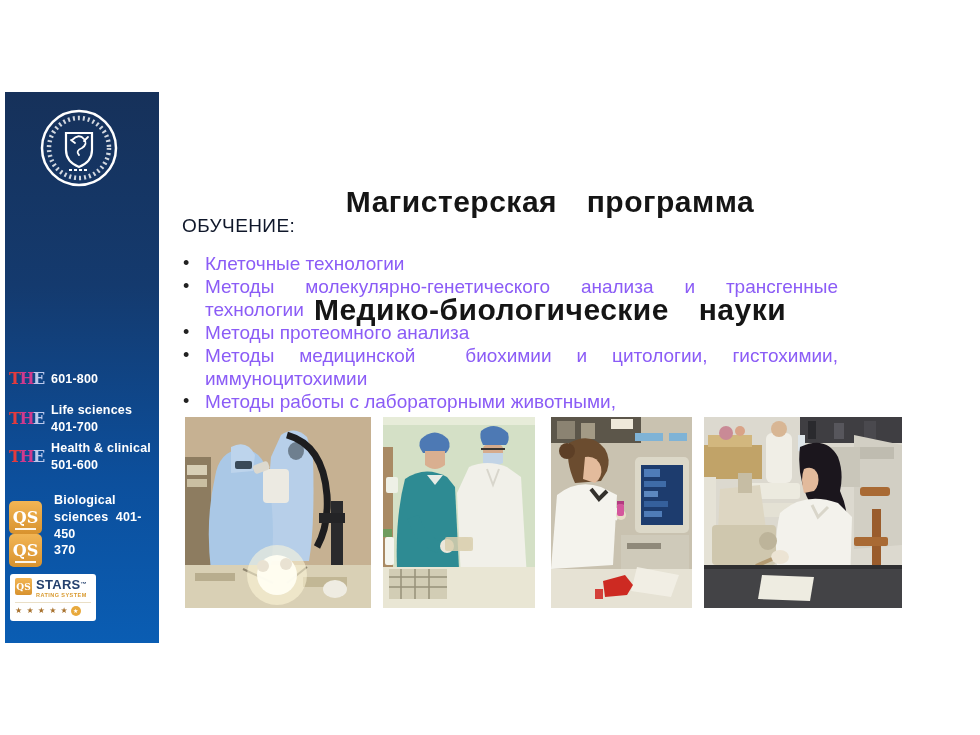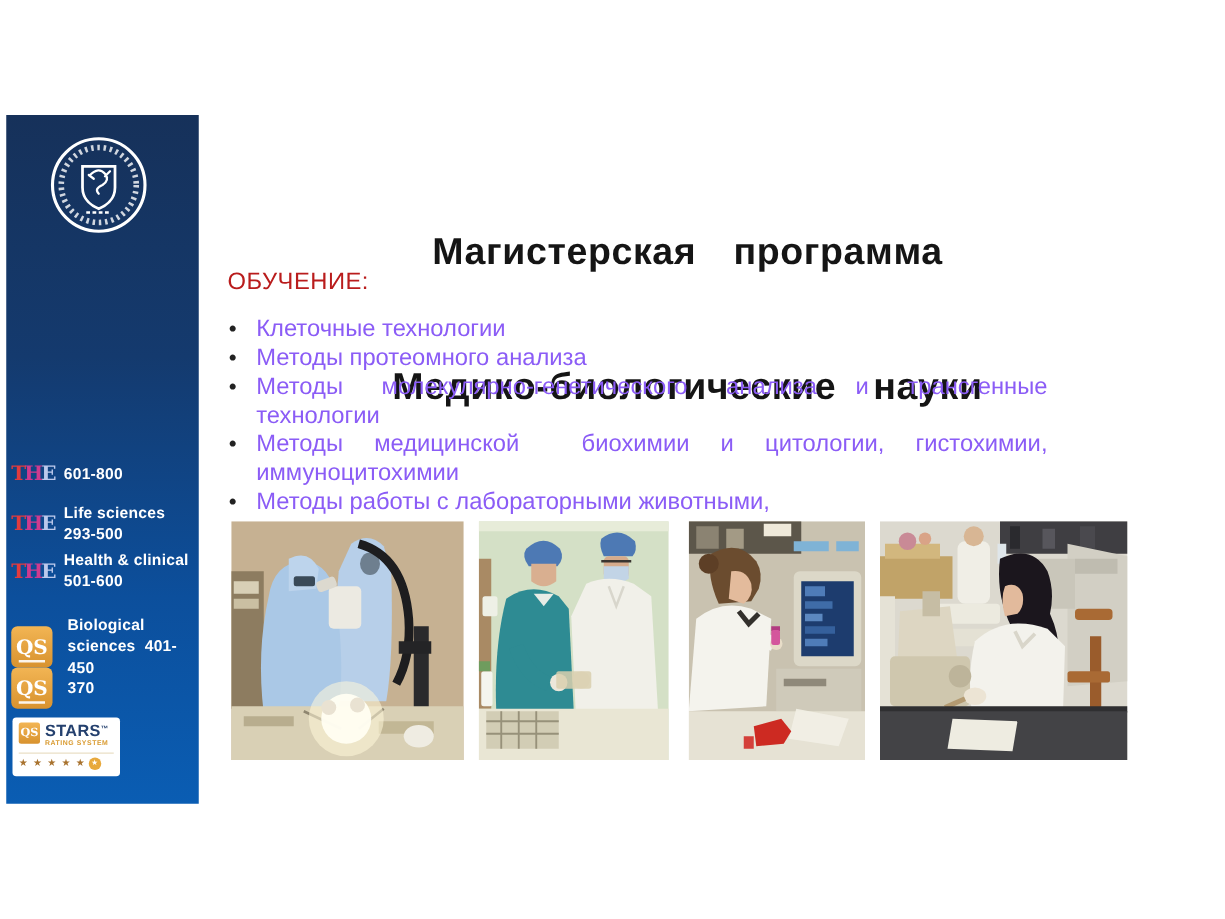--- a/index.html
+++ b/index.html
@@ -54,21 +54,21 @@
     width:10px;height:10px;border-radius:50%;background:#e8a93c;color:#fff;font-size:6px;
     display:flex;align-items:center;justify-content:center;margin-left:2px;line-height:10px;
   }
 
   
   .title{
     position:absolute;left:180px;top:112px;width:740px;text-align:center;
     font-weight:700;font-size:30px;line-height:36px;color:#151515;
     letter-spacing:.5px;word-spacing:6px;white-space:pre-wrap;
   }
-  .section-label{position:absolute;left:182px;top:215px;font-size:19px;color:#b91c1c;letter-spacing:.4px;}
+  .section-label{position:absolute;left:182px;top:215px;font-size:19px;color:#0f172a;letter-spacing:.4px;}
   .bullets{position:absolute;left:183px;top:252px;width:655px;}
   .bullet{display:flex;}
   .bullet .dot{flex:0 0 22px;width:22px;font-size:18px;line-height:23px;color:#222;}
   .bullet .dot::before{content:"\2022";}
   .bullet .btxt{flex:1;font-size:19px;line-height:23px;color:#8b5cf6;text-align:justify;}
 
   
   figure.photo{position:absolute;top:417px;height:191px;margin:0;}
   figure.photo svg{width:100%;height:100%;display:block;}
   .photo1{left:185px;width:186px;}
@@ -93,21 +93,21 @@
 
     <div class="rank-row row-the1">
       <span class="the-logo"><span class="lt">T</span><span class="lh">H</span><span class="le">E</span></span>
       <span class="rank-text"><span>601-800</span></span>
     </div>
 
     <div class="rank-row row-the2">
       <span class="the-logo"><span class="lt">T</span><span class="lh">H</span><span class="le">E</span></span>
       <span class="rank-text">
         <div>Life sciences</div>
-        <div>293-500</div>
+        <div>401-700</div>
       </span>
     </div>
 
     <div class="rank-row row-the3">
       <span class="the-logo"><span class="lt">T</span><span class="lh">H</span><span class="le">E</span></span>
       <span class="rank-text">
         <div>Health &amp; clinical</div>
         <div>501-600</div>
       </span>
     </div>
@@ -147,25 +147,25 @@
 
   <div class="section-label">ОБУЧЕНИЕ:</div>
 
   <div class="bullets">
     <div class="bullet">
       <span class="dot"></span>
       <div class="btxt">Клеточные технологии</div>
     </div>
     <div class="bullet">
       <span class="dot"></span>
+      <div class="btxt">Методы молекулярно-генетического анализа и трансгенные технологии</div>
+    </div>
+    <div class="bullet">
+      <span class="dot"></span>
       <div class="btxt">Методы протеомного анализа</div>
-    </div>
-    <div class="bullet">
-      <span class="dot"></span>
-      <div class="btxt">Методы молекулярно-генетического анализа и трансгенные технологии</div>
     </div>
     <div class="bullet">
       <span class="dot"></span>
       <div class="btxt">Методы медицинской &nbsp;биохимии и цитологии, гистохимии, иммуноцитохимии</div>
     </div>
     <div class="bullet">
       <span class="dot"></span>
       <div class="btxt">Методы работы с лабораторными животными,</div>
     </div>
   </div>

